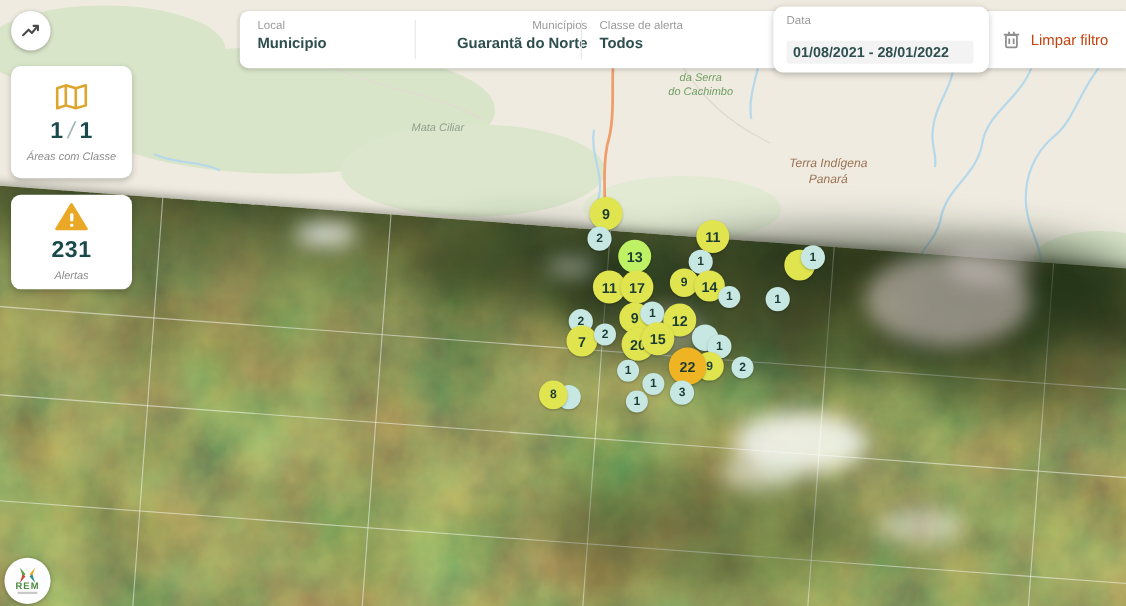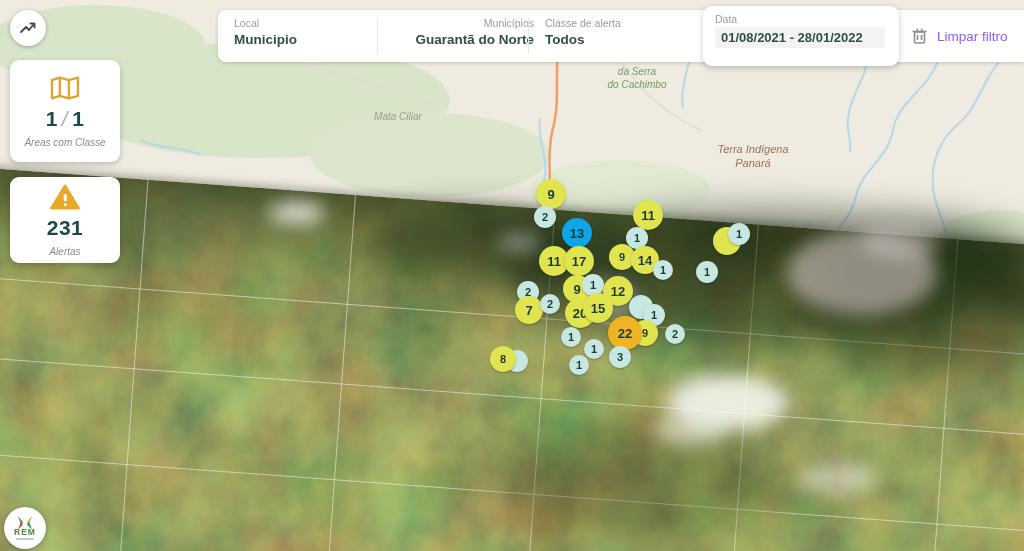--- a/index.html
+++ b/index.html
@@ -32,25 +32,25 @@
 
   
   .topbar{position:absolute;left:218px;top:10px;width:806px;height:52px;background:#fff;
     border-radius:8px 0 0 8px;box-shadow:0 1px 4px rgba(0,0,0,.18);z-index:10;}
   .fcol{position:absolute;top:7px;display:flex;flex-direction:column;gap:3px;padding-left:16px;cursor:pointer;}
   .flabel{font-size:10.5px;color:#9b9b9b;}
   .fvalue{font-size:13.5px;font-weight:bold;color:#2f4f4e;}
   .fsep{position:absolute;top:8px;bottom:8px;width:1px;background:#e6e6e6;}
   .datacard{position:absolute;left:703px;top:6px;width:196px;height:60px;background:#fff;
     border-radius:9px;box-shadow:0 2px 6px rgba(0,0,0,.22);z-index:11;padding:0;cursor:pointer;}
-  .datacard .inner{padding:7px 12px 0 12px;display:flex;flex-direction:column;gap:2px;}
+  .datacard .inner{padding:7px 12px 0 12px;display:flex;flex-direction:column;gap:12px;}
   .dateval{background:#f3f3f3;border-radius:3px;padding:3px 6px;font-size:13px;font-weight:bold;color:#2f4f4e;width:158px;}
   .clearbtn{position:absolute;left:905px;top:10px;height:52px;width:115px;display:flex;align-items:center;gap:9px;
     z-index:11;cursor:pointer;background:transparent;border:none;}
-  .clearbtn span{font-size:13.5px;color:#8b5cf6;}
+  .clearbtn span{font-size:13.5px;color:#c2410c;}
 
   
   .statcard{position:absolute;left:10px;width:110px;background:#fff;border-radius:9px;
     box-shadow:0 2px 6px rgba(0,0,0,.22);z-index:10;display:flex;flex-direction:column;
     align-items:center;justify-content:center;gap:6px;text-align:center;}
   .statval{font-size:21px;font-weight:bold;color:#1b4a4b;letter-spacing:.5px;}
   .statval .slash{color:#9fb4b4;font-weight:normal;font-style:italic;padding:0 4px;}
   .statcap{font-size:10px;font-style:italic;color:#8b8b8b;line-height:1.1;}
 
   
@@ -138,21 +138,21 @@
       <div class="map-label" style="left: 637px; top: 78px; color: rgb(111, 158, 99); font-size: 10px;">da Serra
 do Cachimbo</div>
       <div class="map-label" style="left: 398px; top: 117px; color: rgb(147, 160, 142); font-size: 10px;">Mata Ciliar</div>
       <div class="map-label" style="left: 753px; top: 157px; color: rgb(155, 115, 85); font-size: 11px;">Terra Indígena
 Panará</div>
     </div>
   <div id="markers">
       <div class="marker" style="left: 536px; top: 179px; width: 30px; height: 30px; background: rgb(223, 228, 79); font-size: 13px; color: rgb(28, 60, 51);">9</div>
       <div class="marker" style="left: 534px; top: 206px; width: 22px; height: 22px; background: rgb(198, 231, 226); font-size: 11px; color: rgb(28, 60, 51);">2</div>
       <div class="marker" style="left: 633px; top: 200px; width: 30px; height: 30px; background: rgb(223, 228, 79); font-size: 13px; color: rgb(28, 60, 51);">11</div>
-      <div class="marker" style="left: 562px; top: 218px; width: 30px; height: 30px; background: #0ea5e9; font-size: 13px; color: rgb(28, 60, 51);">13</div>
+      <div class="marker" style="left: 562px; top: 218px; width: 30px; height: 30px; background: #bef264; font-size: 13px; color: rgb(28, 60, 51);">13</div>
       <div class="marker" style="left: 626px; top: 227px; width: 22px; height: 22px; background: rgb(198, 231, 226); font-size: 11px; color: rgb(28, 60, 51);">1</div>
       <div class="marker" style="left: 713px; top: 227px; width: 28px; height: 28px; background: rgb(223, 228, 79); font-size: 13px; color: rgb(28, 60, 51);"></div>
       <div class="marker" style="left: 728px; top: 223px; width: 22px; height: 22px; background: rgb(198, 231, 226); font-size: 11px; color: rgb(28, 60, 51);">1</div>
       <div class="marker" style="left: 539px; top: 246px; width: 30px; height: 30px; background: rgb(223, 228, 79); font-size: 13px; color: rgb(28, 60, 51);">11</div>
       <div class="marker" style="left: 564px; top: 246px; width: 30px; height: 30px; background: rgb(223, 228, 79); font-size: 13px; color: rgb(28, 60, 51);">17</div>
       <div class="marker" style="left: 609px; top: 244px; width: 26px; height: 26px; background: rgb(223, 228, 79); font-size: 11px; color: rgb(28, 60, 51);">9</div>
       <div class="marker" style="left: 631px; top: 246px; width: 28px; height: 28px; background: rgb(223, 228, 79); font-size: 13px; color: rgb(28, 60, 51);">14</div>
       <div class="marker" style="left: 653px; top: 260px; width: 20px; height: 20px; background: rgb(198, 231, 226); font-size: 11px; color: rgb(28, 60, 51);">1</div>
       <div class="marker" style="left: 696px; top: 261px; width: 22px; height: 22px; background: rgb(198, 231, 226); font-size: 11px; color: rgb(28, 60, 51);">1</div>
       <div class="marker" style="left: 517px; top: 281px; width: 22px; height: 22px; background: rgb(198, 231, 226); font-size: 11px; color: rgb(28, 60, 51);">2</div>

